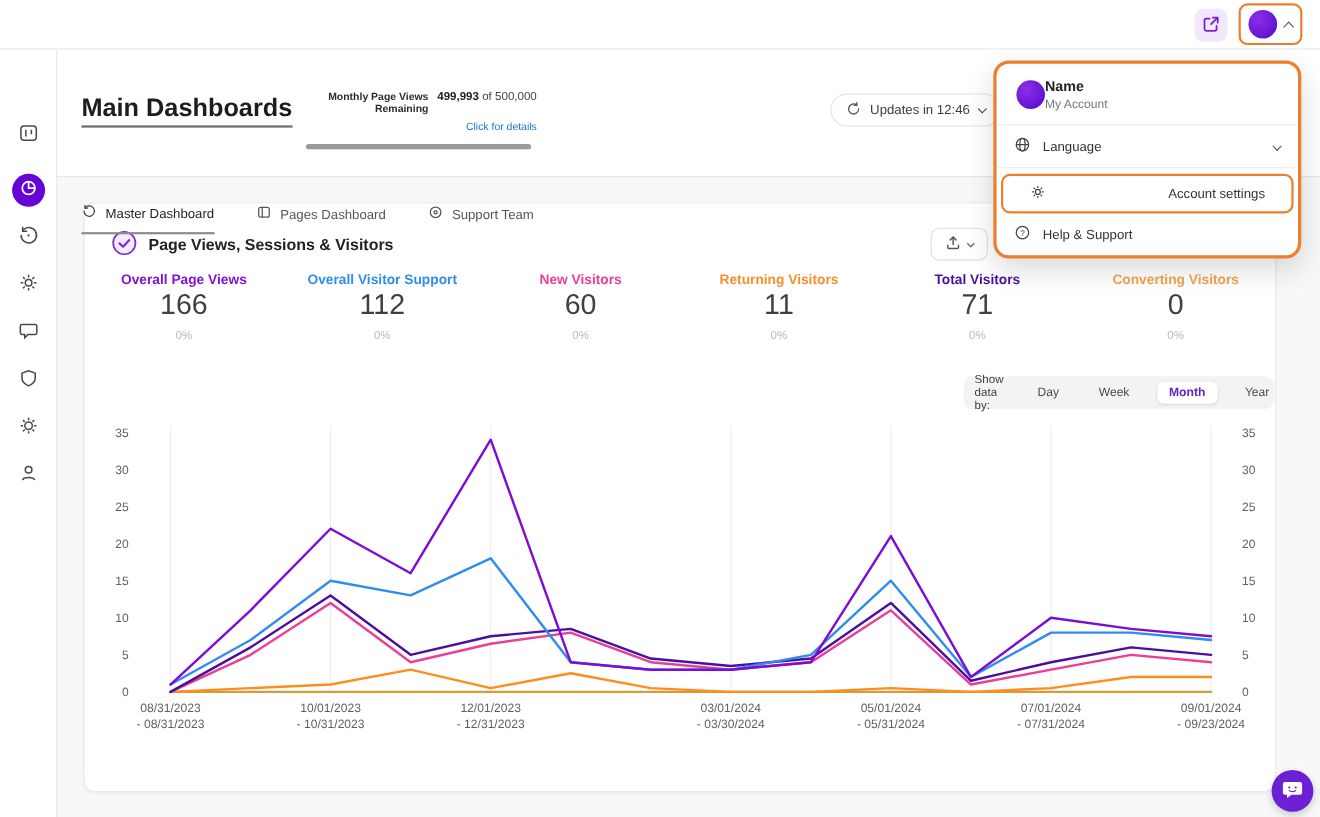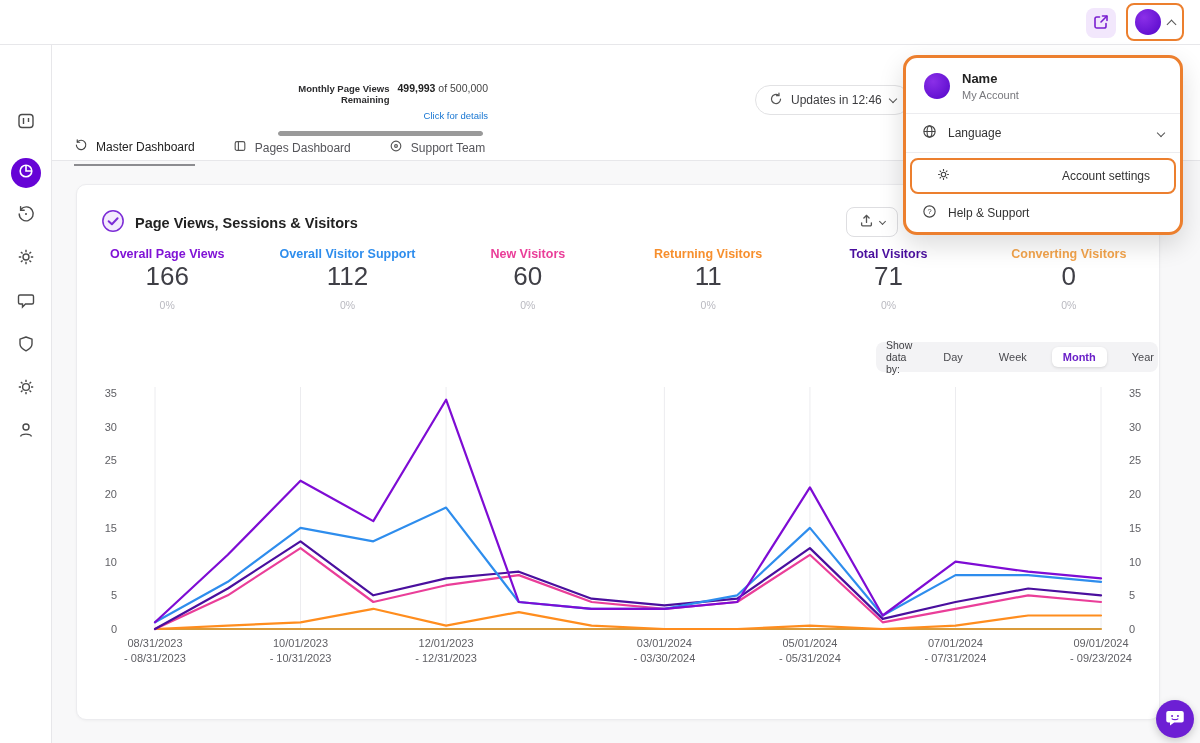--- a/index.html
+++ b/index.html
@@ -29,21 +29,21 @@
   .quota-count { font-size:10.5px; color:#444; white-space:nowrap; }
   .quota-count b { color:#222; }
   .quota-link { font-size:9.5px; color:#1876d2; cursor:pointer; margin-top:1px; display:inline-block; }
   .quota-bar { margin-top:8px; width:205px; height:5px; border-radius:3px; background:#e8e8e8; overflow:hidden; }
   .quota-fill { height:100%; background:#9a9a9a; border-radius:3px; }
   .updates-pill { position:absolute; left:755px; top:85px; height:30px; padding:0 13px; border:1px solid #e2e2e4; border-radius:16px; background:#fff; display:flex; align-items:center; gap:8px; font-size:12px; color:#3c3c3f; cursor:pointer; z-index:10; }
   .updates-pill .chev { width:6px; height:6px; margin-top:-2px; }
 
   
   #tabs { position:absolute; left:74px; top:138px; display:flex; gap:38px; z-index:10; }
-  .tab { display:flex; align-items:center; gap:8px; font-size:12px; color:#55555a; padding-bottom:9px; cursor:pointer; }
+  .tab { display:flex; align-items:center; gap:8px; font-size:12px; color:#55555a; padding-bottom:9px; cursor:pointer;margin-top:47px; }
   .tab.active { color:#222; border-bottom:2px solid #8c8c90; }
   .divider { position:absolute; left:52px; right:0; top:160px; height:1px; background:#e7e7ea; z-index:5; }
 
   
   #card { position:absolute; left:76px; top:184px; width:1084px; height:536px; background:#fff; border:1px solid #ececef; border-radius:10px; box-shadow:0 1px 3px rgba(0,0,0,.04); z-index:8; }
   .card-check { position:absolute; left:24px; top:24px; width:24px; height:24px; }
   .card-title { position:absolute; left:58px; top:30px; font-size:14.5px; font-weight:700; color:#222; }
   .export-btn { position:absolute; left:769px; top:22px; width:52px; height:30px; border:1px solid #dedee1; border-radius:8px; background:#fff; display:flex; align-items:center; justify-content:center; gap:6px; cursor:pointer; }
   .export-btn .chev { width:5px; height:5px; margin-top:-2px; }
 
@@ -58,21 +58,21 @@
   .sdb-opt { font-size:11px; color:#4a4a4f; padding:4px 11px; border-radius:6px; cursor:pointer; }
   .sdb-opt.active { background:#fff; color:#6b21c8; font-weight:700; box-shadow:0 1px 3px rgba(0,0,0,.12); }
 
   #chart-svg { position:absolute; left:10px; top:196px; }
   #chart-svg text { font-family:"Liberation Sans", sans-serif; }
   #chart-svg .xt { font-size:11px; fill:#5f5f64; text-anchor:middle; }
   #chart-svg .yt { font-size:11px; fill:#5f5f64; }
 
   
   #account-menu { position:absolute; left:903px; top:55px; width:280px; border:3px solid #ec7f2e; border-radius:14px; background:#fff; box-shadow:0 10px 26px rgba(0,0,0,.14); z-index:60; overflow:hidden; }
-  .menu-profile { display:flex; align-items:center; gap:12px; padding:13px 18px 12px; cursor:pointer; }
+  .menu-profile { display:flex; align-items:center; padding:13px 18px 12px; cursor:pointer; }
   .menu-avatar { width:26px; height:26px; border-radius:50%; background:radial-gradient(circle at 35% 32%, #8b2fe8, #5406c9); }
   .menu-name { font-size:13px; font-weight:700; color:#222; }
   .menu-sub { font-size:11px; color:#77777c; margin-top:3px; }
   .menu-hr { border:none; border-top:1px solid #ececef; }
   .menu-item { display:flex; align-items:center; gap:11px; padding:10px 16px; font-size:12px; color:#333; cursor:pointer; }
   .menu-item .chev { margin-left:auto; width:6px; height:6px; }
   .menu-item.highlighted { border:2px solid #ec7f2e; border-radius:8px; margin:5px 4px 0; padding:7px 24px;justify-content:space-between; }
 
   
   .chat-fab { position:absolute; left:1156px; top:700px; width:38px; height:38px; border:none; border-radius:50%; background:#6d1fd4; display:flex; align-items:center; justify-content:center; cursor:pointer; box-shadow:0 3px 8px rgba(0,0,0,.2); z-index:50; }
@@ -157,20 +157,21 @@
             <g fill="none" stroke="#4a4a4a" stroke-width="1.4">
               <circle cx="10" cy="7" r="3"></circle>
               <path d="M4.5 16.5c.9-3.2 10.1-3.2 11 0"></path>
             </g>
           </svg></span>
     </span>
   </nav>
 
   <div class="lower-bg"></div>
 
+  <h1 id="page-title">Main Dashboards</h1>
 
   <div class="quota">
     <div class="quota-row">
       <span class="quota-label">Monthly Page Views Remaining</span>
       <span class="quota-count"><b>499,993</b> <span>of 500,000</span></span>
     </div>
     <span class="quota-link">Click for details</span>
     <div class="quota-bar">
       <div class="quota-fill" style="width: 99.99%;"></div>
     </div>

